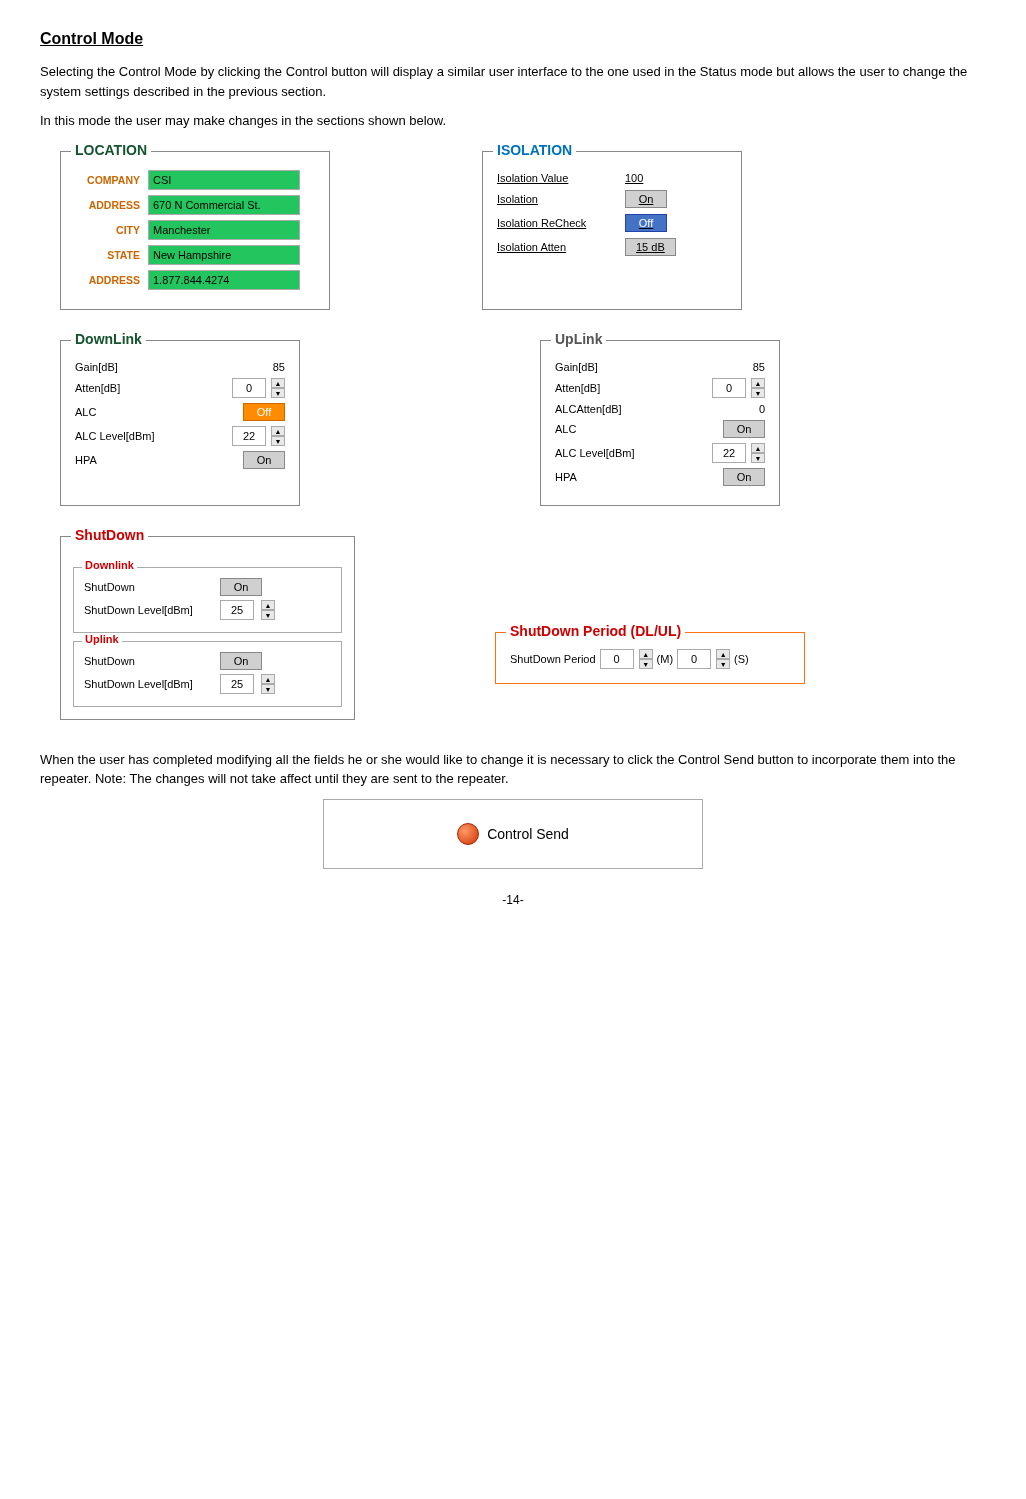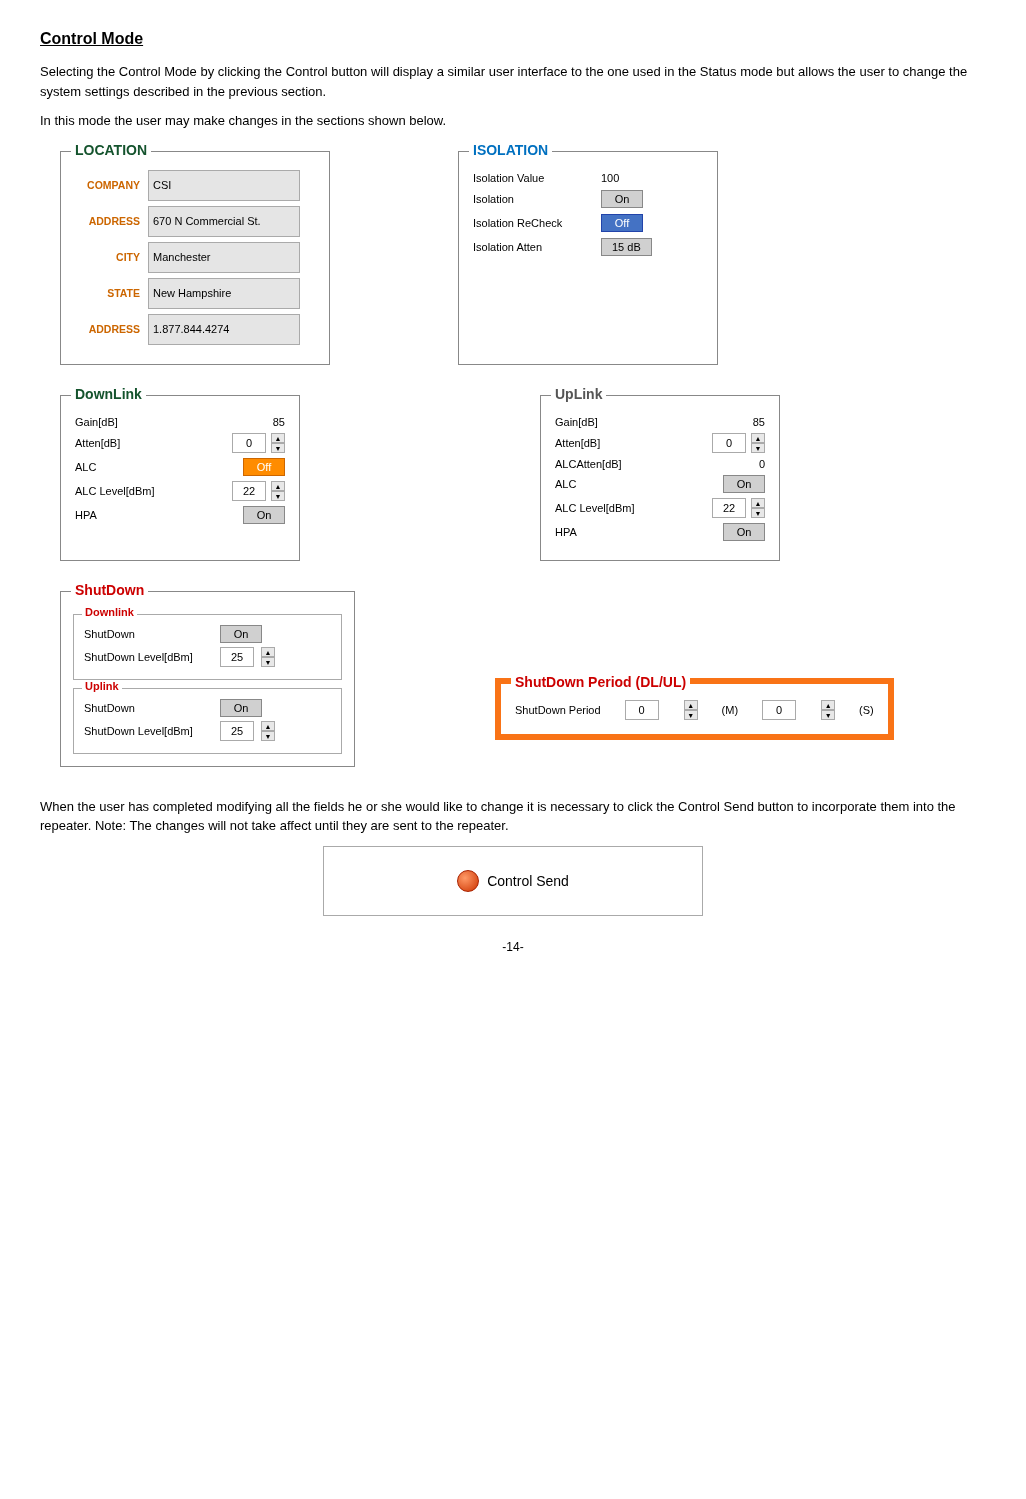--- a/index.html
+++ b/index.html
@@ -59,25 +59,25 @@
     .field-label {
       color: #cc6600;
       font-size: 10.5px;
       font-weight: bold;
       width: 65px;
       text-align: right;
       margin-right: 8px;
     }
     .field-input {
       border: 1px solid #aaa;
-      background: #e5e5e5;
+      background: #22c55e;
       padding: 2px 4px;
       font-size: 11px;
       min-width: 150px;
-      height: 31px;
+      height: 20px;
     }
     
     .iso-row {
       display: flex;
       align-items: center;
       margin-bottom: 6px;
       font-size: 11px;
       gap: 8px;
     }
     .iso-label {
@@ -150,21 +150,21 @@
       height: 10px;
       font-size: 7px;
       line-height: 10px;
       text-align: center;
       cursor: pointer;
       display: block;
     }
     
     .shutdown-outer {
       border: 1px solid #888;
-      padding: 14px 12px 12px 12px;
+      padding: 22px 12px 12px 12px;
       position: relative;
       background: #fff;
       min-width: 295px;
     }
     .shutdown-inner {
       border: 1px solid #aaa;
       padding: 6px 10px 8px 10px;
       position: relative;
       margin-top: 8px;
       background: #fff;
@@ -185,42 +185,42 @@
       margin-bottom: 4px;
       font-size: 11px;
       gap: 6px;
     }
     .sd-label {
       width: 130px;
       font-size: 11px;
     }
     
     .sdp-panel {
-      border: 6px solid #f97316;
+      border: 1px solid #f97316;
       padding: 10px 14px 14px 14px;
       position: relative;
       background: #fff;
       min-width: 310px;
       align-self: center;
     }
     .sdp-title {
       position: absolute;
       top: -10px;
       left: 10px;
       background: #fff;
       padding: 0 4px;
       font-weight: bold;
       font-size: 14px;
       color: #cc0000;
     }
     .sdp-row {
       display: flex;
       align-items: center;
       font-size: 11px;
-      gap: 24px;
+      gap: 4px;
       margin-top: 6px;
     }
     
     .control-send-area {
       border: 1px solid #aaa;
       background: #fff;
       width: 380px;
       height: 70px;
       display: flex;
       align-items: center;
@@ -299,21 +299,21 @@
         <input class="field-input" type="text" value="New Hampshire" style="">
       </div>
 
       <div class="field-row">
         <span class="field-label">ADDRESS</span>
         <input class="field-input" type="text" value="1.877.844.4274" style="">
       </div>
     </div>
   </div>
 
-  <div class="panel" style="min-width:260px; margin-left:88px;">
+  <div class="panel" style="min-width:260px; margin-left:112px;text-decoration:underline;">
     <span class="panel-title blue">ISOLATION</span>
     <div style="margin-top:10px;">
       <div class="iso-row">
         <span class="iso-label">Isolation Value</span>
         <span class="iso-value">100</span>
       </div>
       <div class="iso-row">
         <span class="iso-label">Isolation</span>
         <button class="btn-gray">On</button>
       </div>

